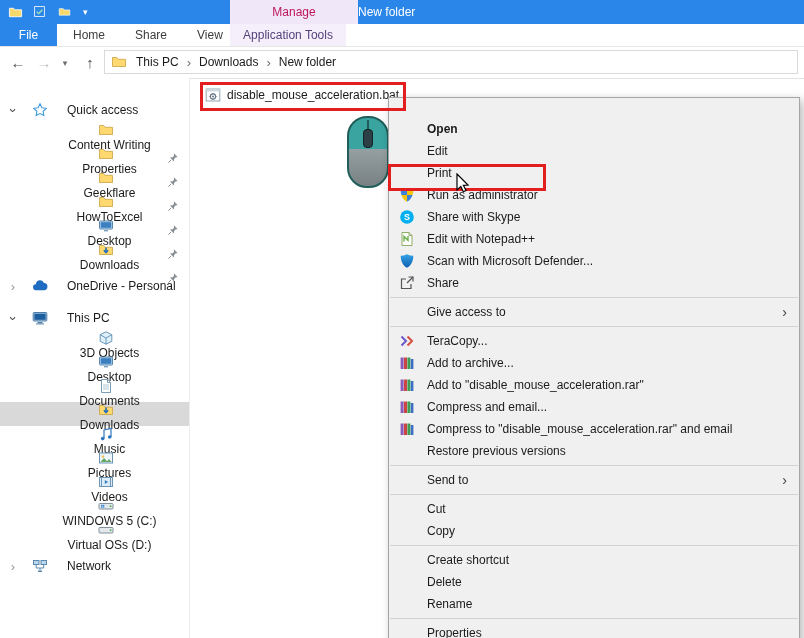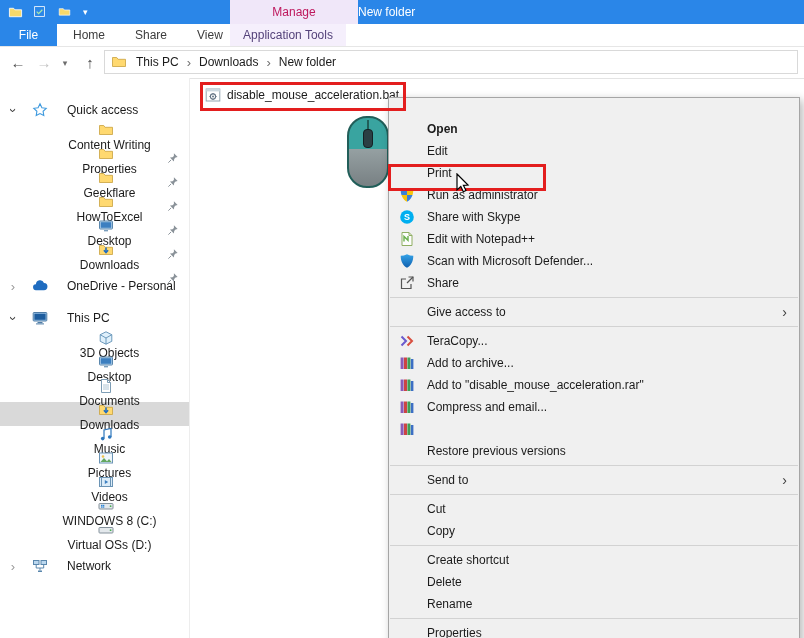--- a/index.html
+++ b/index.html
@@ -337,21 +337,21 @@
             <rect x="1" y="5.5" width="14" height="5.5" rx="0.8" fill="#e3e8ec" stroke="#84919b"></rect>
             <g fill="#2f86d6">
               <rect x="3" y="6.8" width="1.5" height="1.3"></rect>
               <rect x="4.8" y="6.8" width="1.5" height="1.3"></rect>
               <rect x="3" y="8.4" width="1.5" height="1.3"></rect>
               <rect x="4.8" y="8.4" width="1.5" height="1.3"></rect>
             </g>
             <circle cx="12.6" cy="8.2" r="0.9" fill="#45b14e"></circle>
           </svg>
         </span>
-        <span class="side-label">WINDOWS 8 (C:)</span>
+        <span class="side-label">WINDOWS 5 (C:)</span>
       </div>
       <div class="side-row level1">
         <span class="icon16">
           <svg viewBox="0 0 16 16" width="16" height="16">
             <rect x="1" y="5.5" width="14" height="5.5" rx="0.8" fill="#e3e8ec" stroke="#84919b"></rect>
             <circle cx="12.6" cy="8.2" r="0.9" fill="#45b14e"></circle>
           </svg>
         </span>
         <span class="side-label">Virtual OSs (D:)</span>
       </div>
@@ -513,20 +513,21 @@
       </div>
       <div class="menu-item">
         <span class="icon16">
           <svg viewBox="0 0 16 16" width="16" height="16">
             <rect x="1.6" y="2.5" width="3" height="11.5" fill="#8a5bb8"></rect>
             <rect x="5" y="2.5" width="3" height="11.5" fill="#cc4444"></rect>
             <rect x="8.4" y="2.5" width="3" height="11.5" fill="#3f9e55"></rect>
             <rect x="11.8" y="4" width="2.6" height="10" fill="#3c6fc4"></rect>
           </svg>
         </span>
+        <span class="menu-label">Compress to "disable_mouse_acceleration.rar" and email</span>
       </div>
       <div class="menu-item">
         <span class="icon16"></span>
         <span class="menu-label">Restore previous versions</span>
       </div>
       <div class="menu-sep"></div>
       <div class="menu-item">
         <span class="icon16"></span>
         <span class="menu-label">Send to</span>
         <span class="submenu-arrow">›</span>

